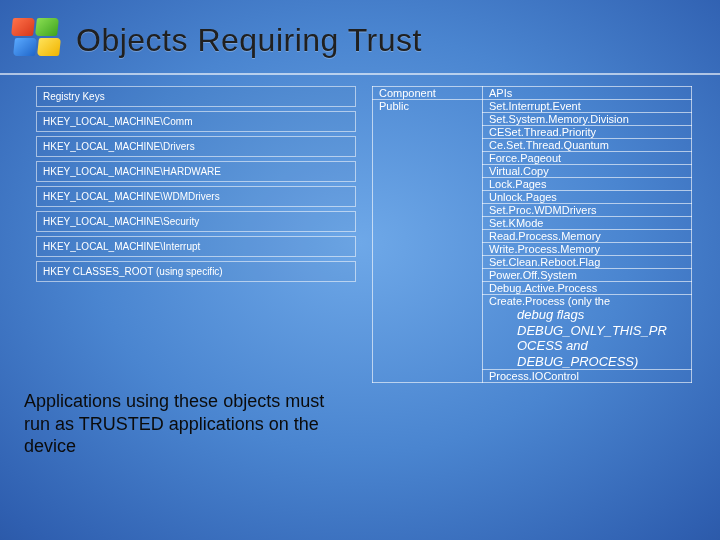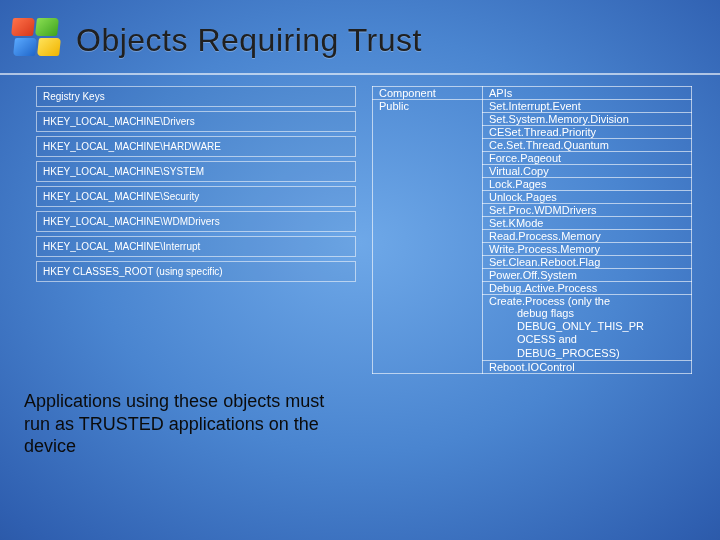--- a/index.html
+++ b/index.html
@@ -66,44 +66,44 @@
   }
   .right-table th, .right-table td {
     border: 1px solid rgba(255,255,255,0.6);
     text-align: left;
     vertical-align: top;
     padding: 0 6px;
     font-weight: 400;
   }
   .right-table th { font-size: 11px; }
   .col-comp { width: 110px; }
-  .api-sub { padding-left: 28px; display: block; font-size: 11px; line-height: 1.2; }
+  .api-sub { padding-left: 28px; display: block; font-size: 13px; line-height: 1.2; font-style: italic; }
 </style>
 </head>
 <body>
 
 <div class="slide">
 
   <div class="title-bar">
     <div class="win-logo">
       <div class="flag r"></div>
         <div class="flag g"></div>
         <div class="flag b"></div>
         <div class="flag y"></div>
     </div>
     <div class="title-text">Objects Requiring Trust</div>
   </div>
 
   <div class="left-col">
     <div class="reg-row">Registry Keys</div>
+    <div class="reg-row">HKEY_LOCAL_MACHINE\Comm</div>
     <div class="reg-row">HKEY_LOCAL_MACHINE\Drivers</div>
     <div class="reg-row">HKEY_LOCAL_MACHINE\HARDWARE</div>
-    <div class="reg-row">HKEY_LOCAL_MACHINE\SYSTEM</div>
+    <div class="reg-row">HKEY_LOCAL_MACHINE\WDMDrivers</div>
     <div class="reg-row">HKEY_LOCAL_MACHINE\Security</div>
-    <div class="reg-row">HKEY_LOCAL_MACHINE\WDMDrivers</div>
     <div class="reg-row">HKEY_LOCAL_MACHINE\Interrupt</div>
     <div class="reg-row">HKEY CLASSES_ROOT (using specific)</div>
   </div>
 
   <div class="note">Applications using these objects must run as TRUSTED applications on the device</div>
 
   <table class="right-table">
     <tbody>
         <tr>
       <th class="col-comp">Component</th>
@@ -158,18 +158,18 @@
     <tr>
           <td>
       <span>Create.Process (only the</span>
       <span class="api-sub">debug flags</span>
       <span class="api-sub">DEBUG_ONLY_THIS_PR</span>
       <span class="api-sub">OCESS and</span>
       <span class="api-sub">DEBUG_PROCESS)</span>
     </td>
         </tr>
     <tr>
-          <td>Reboot.IOControl</td>
+          <td>Process.IOControl</td>
         </tr>
   </tbody>
     </table>
 
 </div>
 
 </body></html>

